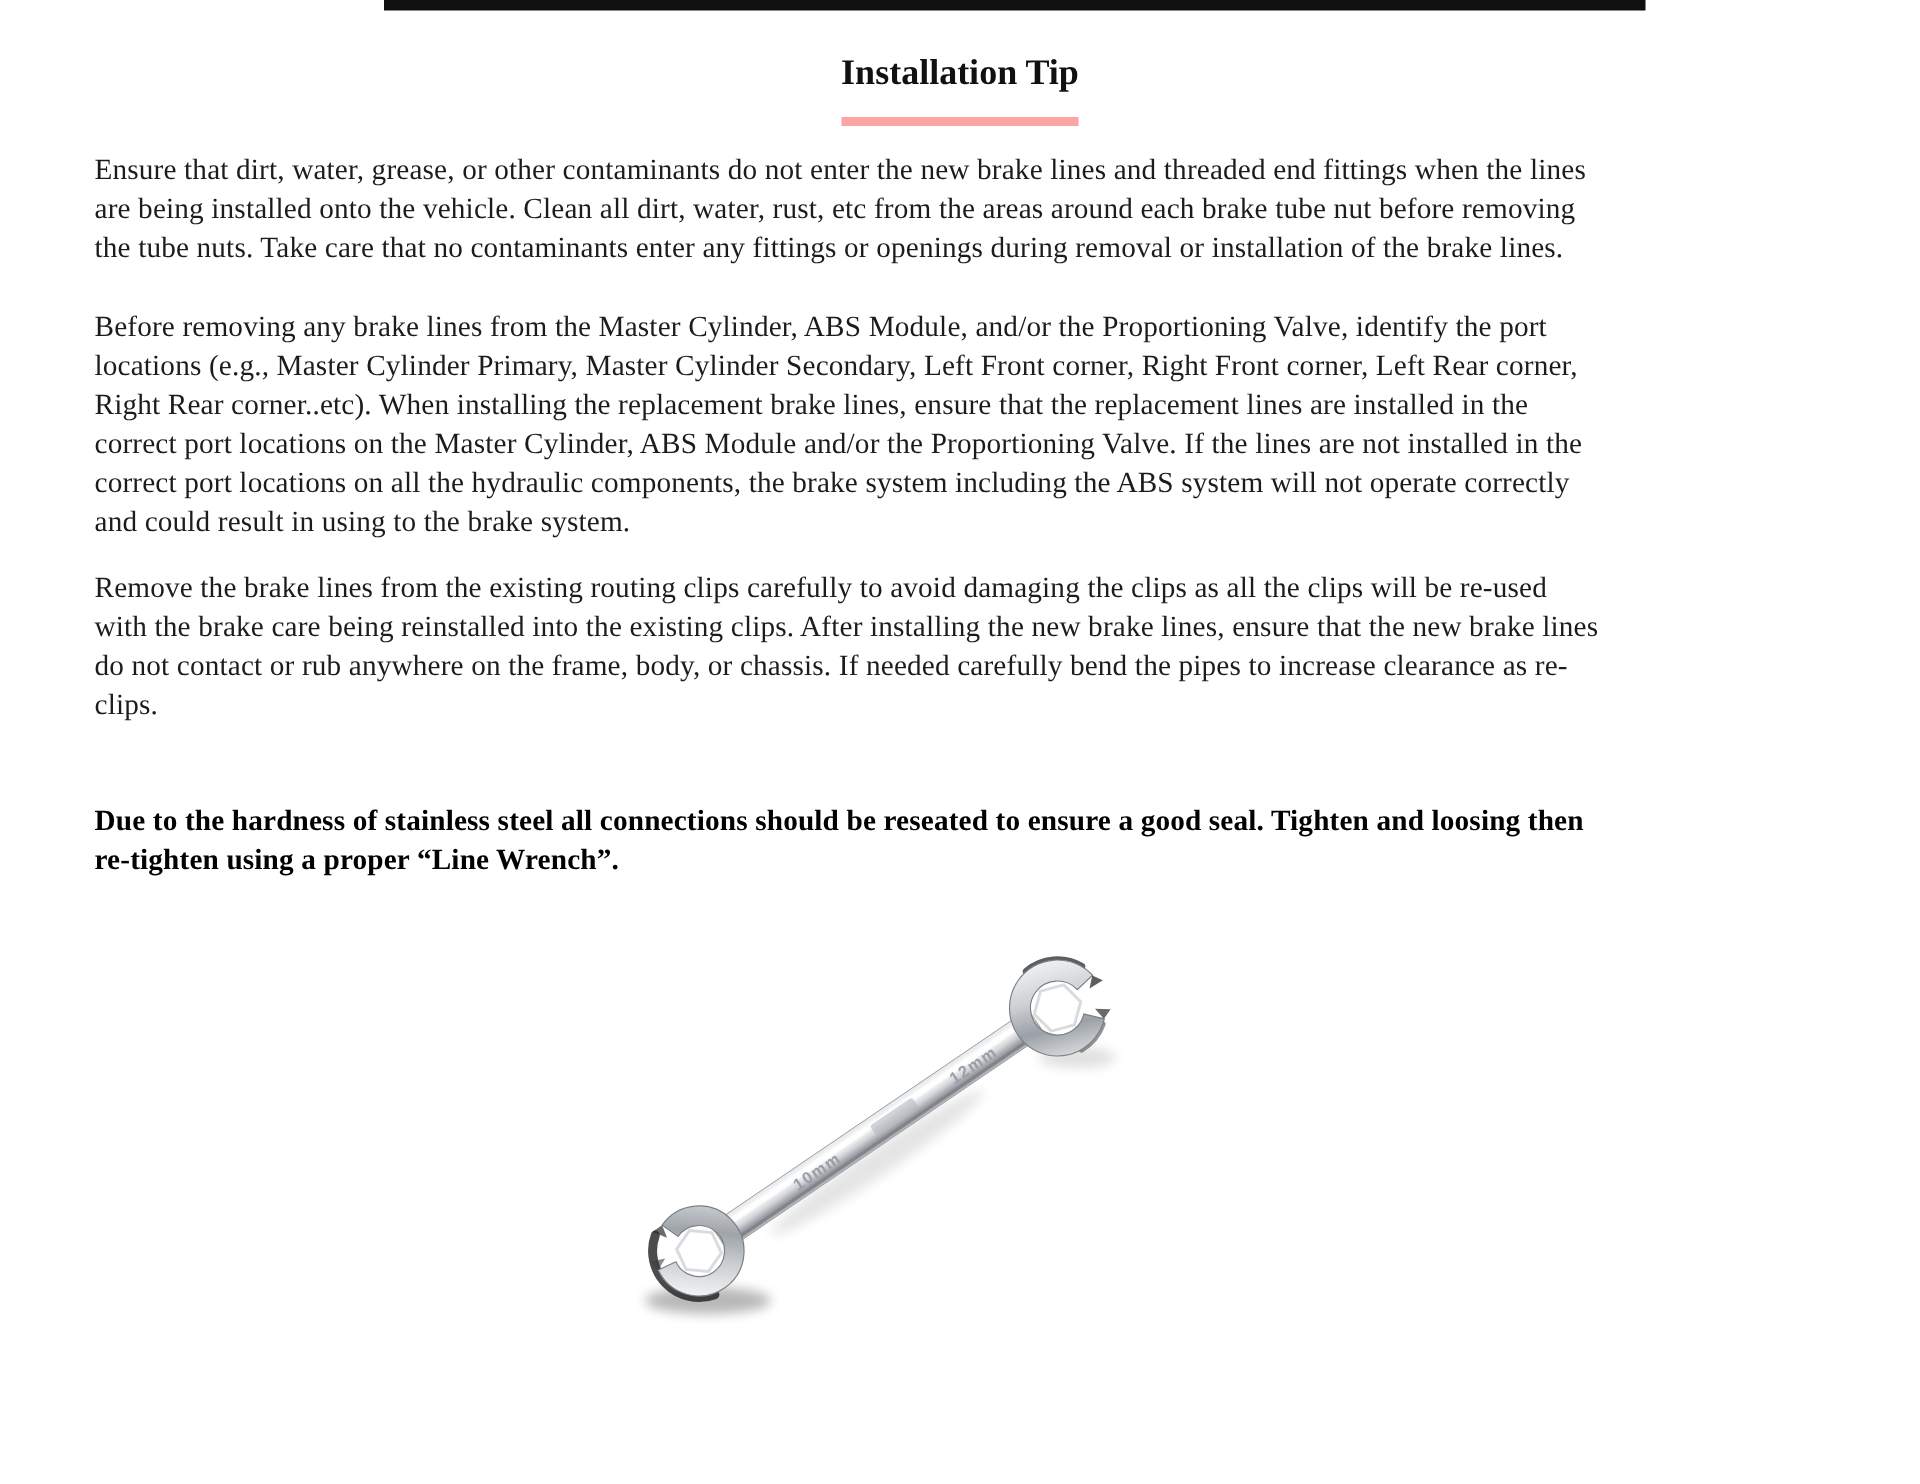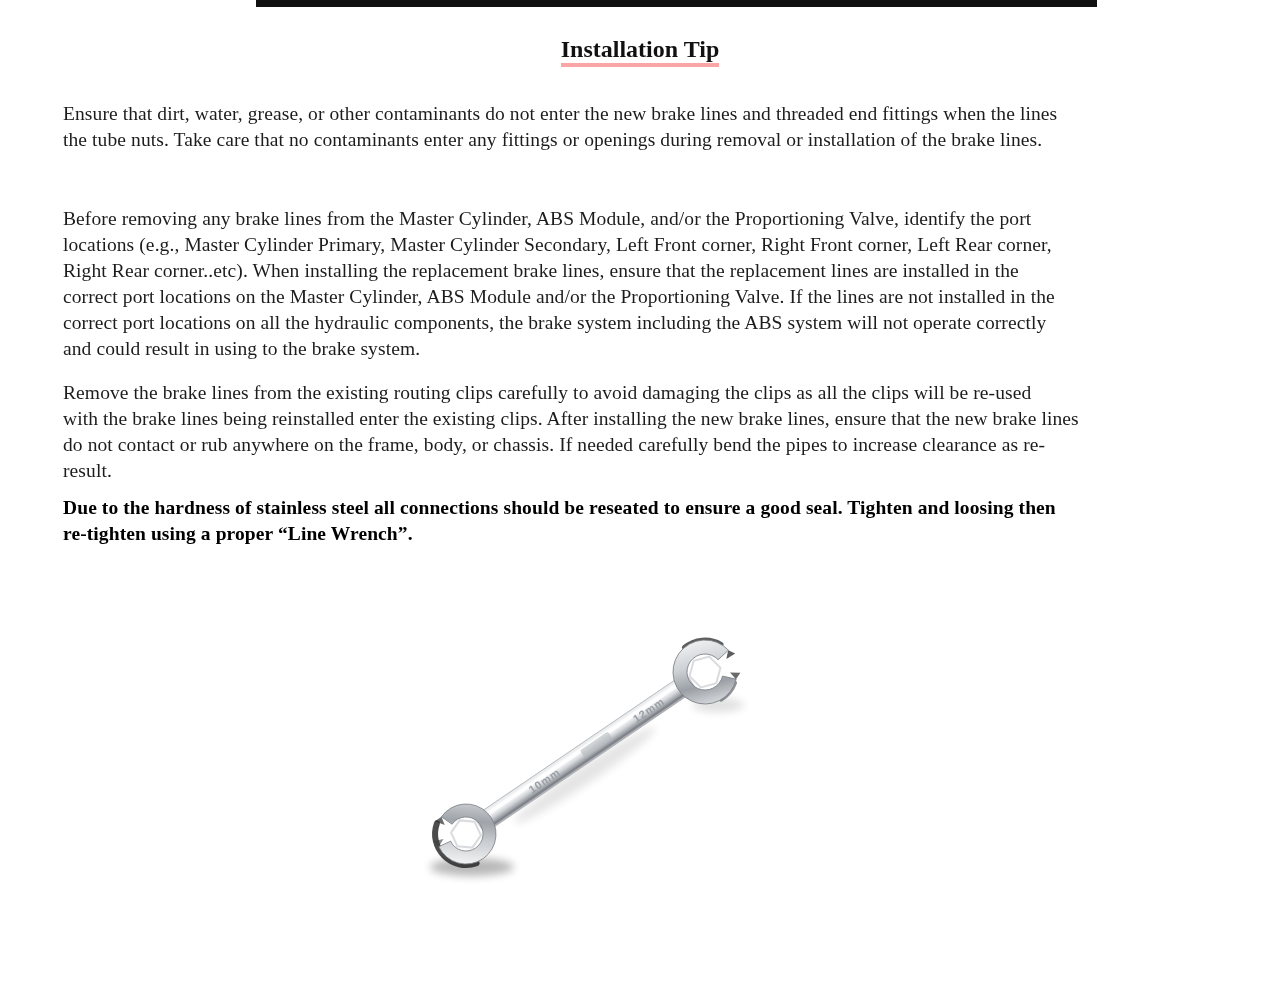--- a/index.html
+++ b/index.html
@@ -29,22 +29,22 @@
     top: 36px;
     left: 0;
     width: 1280px;
     margin: 0;
     text-align: center;
     font-size: 24px;
     font-weight: bold;
     color: #111111;
   }
   .title .underline {
-    border-bottom: 4px solid #fca5a5;
-    padding-bottom: 1px;
+    border-bottom: 6px solid #fca5a5;
+    padding-bottom: 16px;
   }
   .para {
     position: absolute;
     left: 63px;
     width: 1170px;
   }
   .para .line {
     font-size: 19.5px;
     line-height: 26px;
     white-space: nowrap;
@@ -73,40 +73,41 @@
 <body>
 
 <div class="page">
 
   <div class="topbar"></div>
 
   <h1 class="title"><span class="underline">Installation Tip</span></h1>
 
   <div class="para" style="top:101px">
     <div class="line">Ensure that dirt, water, grease, or other contaminants do not enter the new brake lines and threaded end fittings when the lines</div>
+    <div class="line">are being installed onto the vehicle. Clean all dirt, water, rust, etc from the areas around each brake tube nut before removing</div>
     <div class="line">the tube nuts. Take care that no contaminants enter any fittings or openings during removal or installation of the brake lines.</div>
   </div>
 
   <div class="para" style="top:206px">
     <div class="line">Before removing any brake lines from the Master Cylinder, ABS Module, and/or the Proportioning Valve, identify the port</div>
     <div class="line">locations (e.g., Master Cylinder Primary, Master Cylinder Secondary, Left Front corner, Right Front corner, Left Rear corner,</div>
     <div class="line">Right Rear corner..etc). When installing the replacement brake lines, ensure that the replacement lines are installed in the</div>
     <div class="line">correct port locations on the Master Cylinder, ABS Module and/or the Proportioning Valve. If the lines are not installed in the</div>
     <div class="line">correct port locations on all the hydraulic components, the brake system including the ABS system will not operate correctly</div>
     <div class="line">and could result in using to the brake system.</div>
   </div>
 
   <div class="para" style="top:380px">
     <div class="line">Remove the brake lines from the existing routing clips carefully to avoid damaging the clips as all the clips will be re-used</div>
-    <div class="line">with the brake lines being reinstalled enter the existing clips. After installing the new brake lines, ensure that the new brake lines</div>
+    <div class="line">with the brake care being reinstalled into the existing clips. After installing the new brake lines, ensure that the new brake lines</div>
     <div class="line">do not contact or rub anywhere on the frame, body, or chassis. If needed carefully bend the pipes to increase clearance as re-</div>
-    <div class="line">result.</div>
+    <div class="line">clips.</div>
   </div>
 
-  <div class="para bold" style="top:495px">
+  <div class="para bold" style="top:535px">
     <div class="line">Due to the hardness of stainless steel all connections should be reseated to ensure a good seal. Tighten and loosing then</div>
     <div class="line">re-tighten using a proper “Line Wrench”.</div>
   </div>
 
   <svg class="wrench-figure" viewBox="0 0 340 300">
     <defs>
       <linearGradient id="gShaft" x1="0" y1="-10" x2="0" y2="10" gradientUnits="userSpaceOnUse">
         <stop offset="0" stop-color="#e4e6e9"></stop>
         <stop offset="0.28" stop-color="#ffffff"></stop>
         <stop offset="0.55" stop-color="#d2d5d9"></stop>

